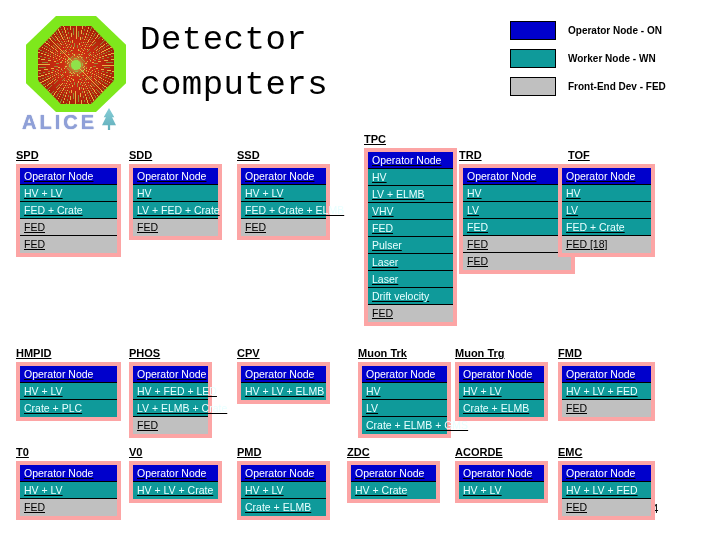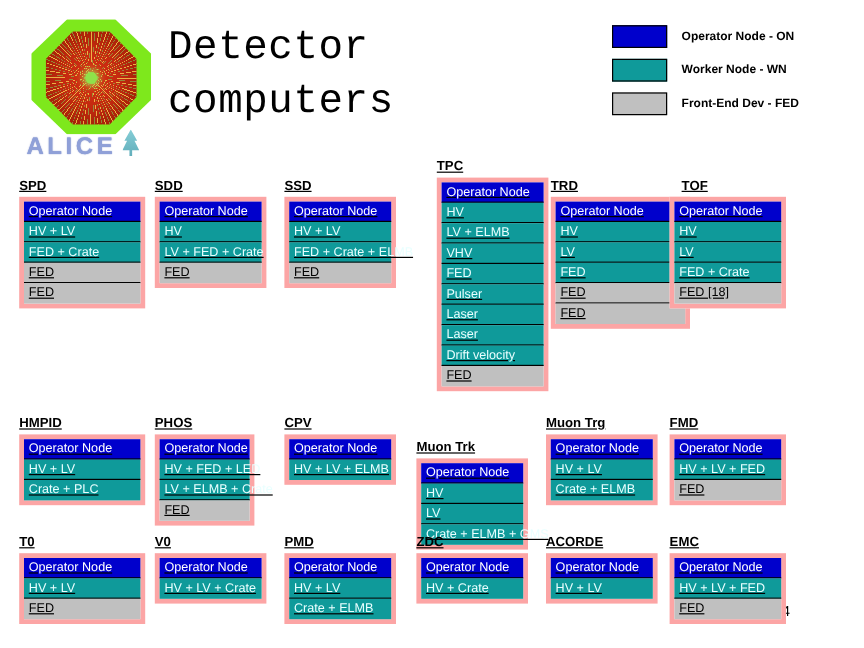--- a/index.html
+++ b/index.html
@@ -270,21 +270,21 @@
           <div class="det-row r-fed">FED</div>
         </div>
       </div>
       <div class="det" style="left: 237px; top: 347px; width: 93px;">
         <div class="det-title">CPV</div>
         <div class="det-table">
           <div class="det-row r-on">Operator Node</div>
           <div class="det-row r-wn">HV + LV + ELMB</div>
         </div>
       </div>
-      <div class="det" style="left: 347px; top: 347px; width: 93px; margin-top: 20px;">
+      <div class="det" style="left: 358px; top: 347px; width: 93px;">
         <div class="det-title">Muon Trk</div>
         <div class="det-table">
           <div class="det-row r-on">Operator Node</div>
           <div class="det-row r-wn">HV</div>
           <div class="det-row r-wn">LV</div>
           <div class="det-row r-wn">Crate + ELMB + GMS</div>
         </div>
       </div>
       <div class="det" style="left: 455px; top: 347px; width: 93px;">
         <div class="det-title">Muon Trg</div>

